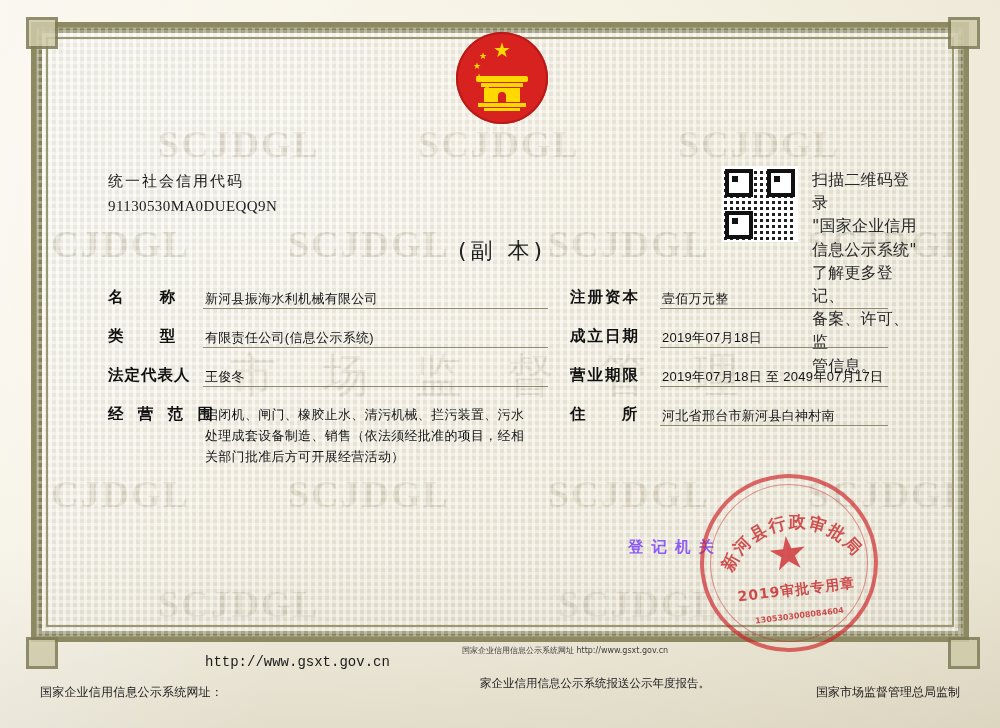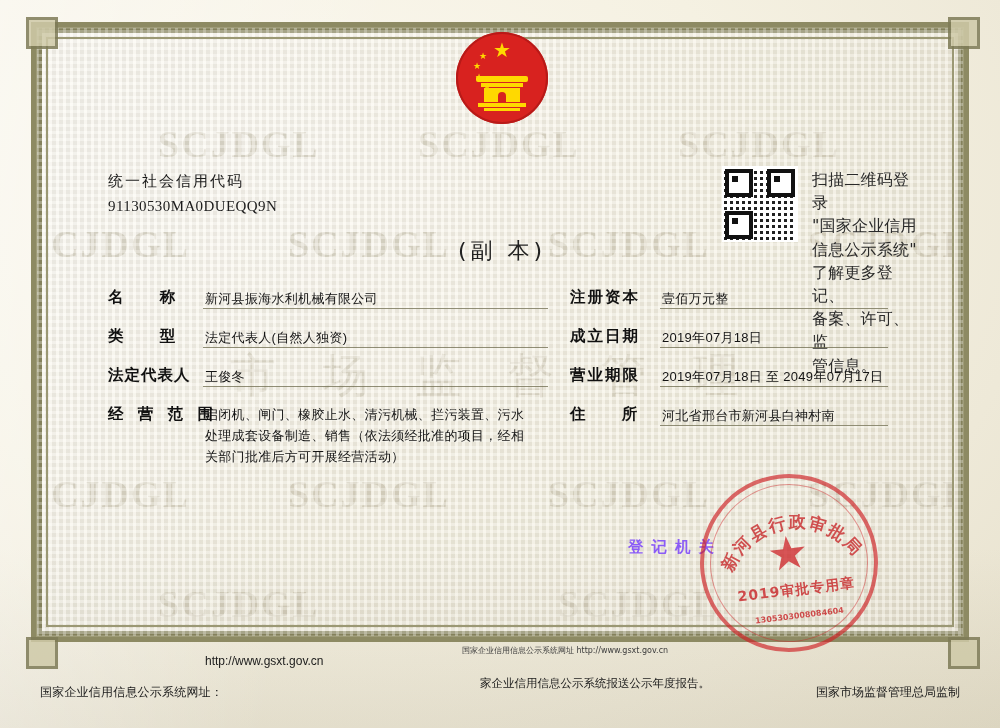--- a/index.html
+++ b/index.html
@@ -315,22 +315,22 @@
     color:#3b3b3b;
     line-height:1.5;
   }
   .foot-url-label{
     position:absolute; left:40px; top:684px;
     font-family:"DejaVu Sans","Liberation Sans",sans-serif;
     font-size:12px; color:#1b1b1b; letter-spacing:.2px;
   }
   .foot-url{
     position:absolute; left:205px; top:654px;
-    font-family:Liberation Sans, sans-serif;
-    font-size:12px; color:#1b1b1b;
+    font-family:Liberation Mono, monospace;
+    font-size:14px; color:#1b1b1b;
   }
   .foot-note{
     position:absolute; left:480px; top:676px;
     font-family:"DejaVu Sans","Liberation Sans",sans-serif;
     font-size:11.5px; color:#1b1b1b;
   }
   .foot-right{
     position:absolute; right:40px; top:684px;
     font-family:"DejaVu Sans","Liberation Sans",sans-serif;
     font-size:12px; color:#1b1b1b;
@@ -410,21 +410,21 @@
 信息公示系统"
 了解更多登记、
 备案、许可、监
 管信息。</div>
 
   <div class="f-label" style="left:108px; top:287px; letter-spacing:16px;">名    称</div>
   <div class="f-value" style="left:205px; top:290px;">新河县振海水利机械有限公司</div>
   <div class="underline" style="left:203px; top:308px; width:345px;"></div>
 
   <div class="f-label" style="left:108px; top:326px; letter-spacing:16px;">类    型</div>
-  <div class="f-value" style="left:205px; top:329px;">法定代表人(自然人独资)</div>
+  <div class="f-value" style="left:205px; top:329px;">有限责任公司(信息公示系统)</div>
   <div class="underline" style="left:203px; top:347px; width:345px;"></div>
 
   <div class="f-label" style="left:108px; top:365px;">法定代表人</div>
   <div class="f-value" style="left:205px; top:368px;">王俊冬</div>
   <div class="underline" style="left:203px; top:386px; width:345px;"></div>
 
   <div class="f-label" style="left:108px; top:404px; letter-spacing:5px;">经 营 范 围</div>
   <div class="f-value multi" style="left:205px; top:404px;">启闭机、闸门、橡胶止水、清污机械、拦污装置、污水处理成套设备制造、销售（依法须经批准的项目，经相关部门批准后方可开展经营活动）</div>
 
   <div class="f-label" style="left:570px; top:287px; letter-spacing:2px;">注册资本</div>

